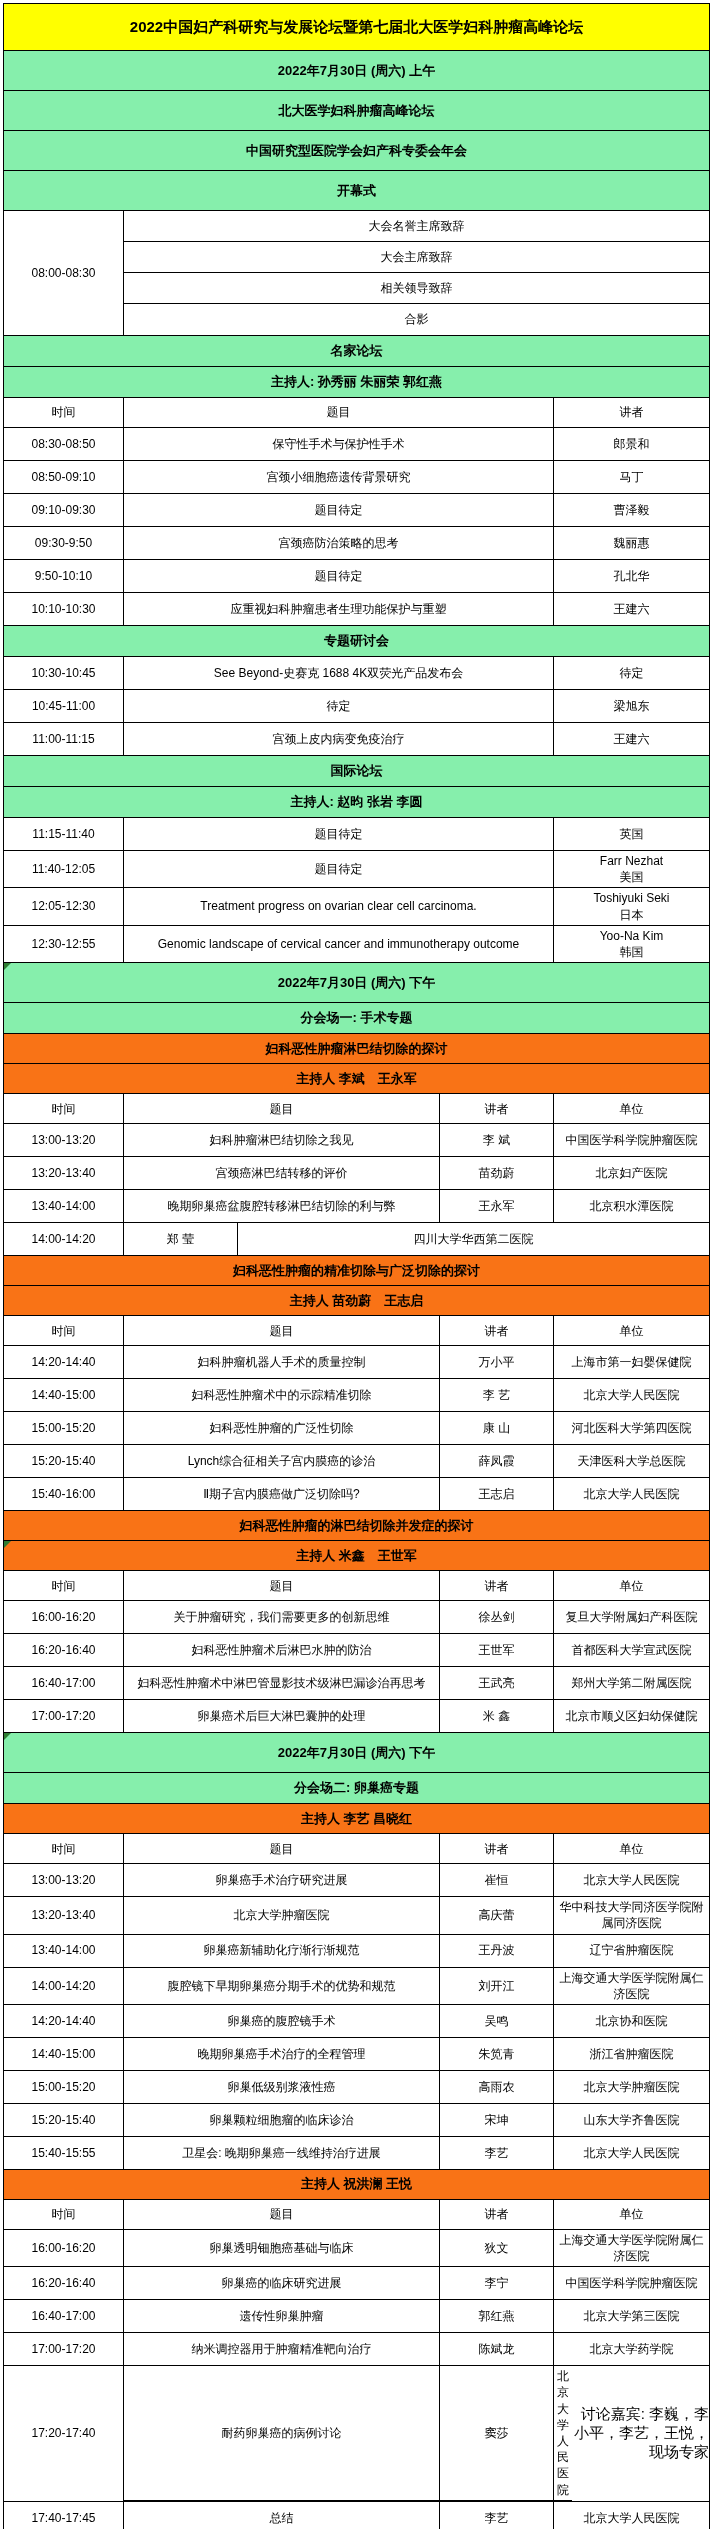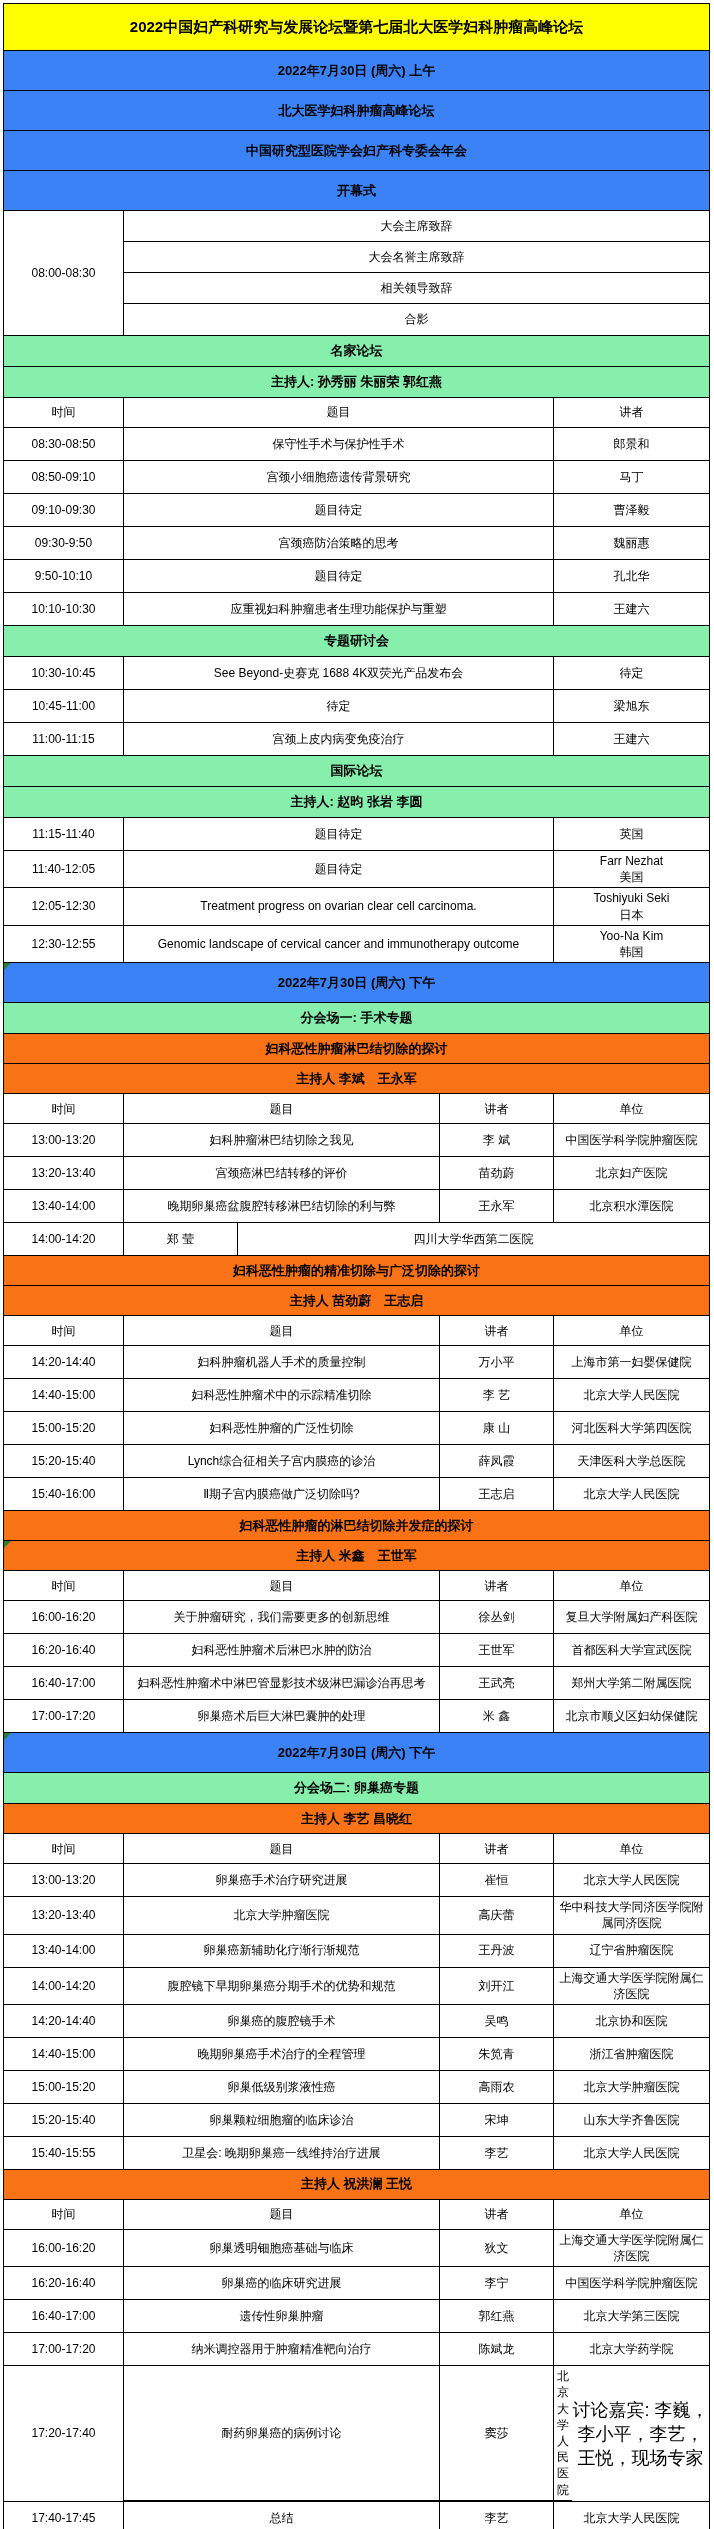--- a/index.html
+++ b/index.html
@@ -3,42 +3,42 @@
 <meta charset="utf-8">
 <style>
   *{box-sizing:border-box}
   html,body{margin:0;padding:0;background:#ffffff}
   body{width:714px;padding:3px;font-family:"Liberation Sans","DejaVu Sans",sans-serif;color:#000}
   #schedule{width:707px;border:1px solid #000}
   .block{display:flex;border-bottom:1px solid #000;position:relative;background:#fff}
   .block:last-child{border-bottom:none}
   .band{align-items:center;justify-content:center;text-align:center;font-weight:bold;font-size:13px;padding:2px 6px}
   .band.yellow{background:#FFFF00;min-height:47px;font-size:15px}
-  .band.blue{background:#3b82f6;min-height:40px}
+  .band.blue{background:#86efac;min-height:40px}
   .band.green{background:#86efac;min-height:31px}
   .band.white{background:#f97316;min-height:30px}
   .band-text{pointer-events:none}
   .cell{position:relative;display:flex;align-items:center;justify-content:center;text-align:center;
         padding:2px 3px;border-right:1px solid #000;font-size:12px;line-height:1.35}
   .c-time{width:120px;flex:none}
   .c-title3{width:430px;flex:none}
   .c-title4{width:316px;flex:none}
   .c-spk4{width:114px;flex:none}
   .c-last{flex:1;border-right:none}
   .spk{white-space:pre-line}
   .row .cell{min-height:32px}
   .head-row .cell{min-height:29px}
   .open-items{flex:1;display:flex;flex-direction:column}
   .open-item{flex:1;display:flex;align-items:center;justify-content:center;text-align:center;
              border-bottom:1px solid #000;min-height:31px;font-size:12px}
   .open-item:last-child{border-bottom:none}
   .rs-right{flex:1;display:flex;flex-direction:row}
   .rs-top{display:flex;border-bottom:1px solid #000}
   .rs-top .cell{min-height:30px}
-  .rs-extra{display:flex;align-items:center;justify-content:center;text-align:center;min-height:30px;font-size:18px}
+  .rs-extra{display:flex;align-items:center;justify-content:center;text-align:right;min-height:30px;font-size:15px}
   .tri{position:absolute;left:0;top:0;width:0;height:0;border-top:7px solid #2E7D32;border-right:7px solid transparent;z-index:2}
 </style>
 </head>
 <body>
 
 <div id="schedule">
     <div class="block band yellow">
       <div class="band-text">2022中国妇产科研究与发展论坛暨第七届北大医学妇科肿瘤高峰论坛</div>
     </div>
     <div class="block band blue">
@@ -49,22 +49,22 @@
     </div>
     <div class="block band blue">
       <div class="band-text">中国研究型医院学会妇产科专委会年会</div>
     </div>
     <div class="block band blue">
       <div class="band-text">开幕式</div>
     </div>
     <div class="block open-row">
       <div class="cell c-time">08:00-08:30</div>
       <div class="open-items c-last">
+        <div class="open-item">大会名誉主席致辞</div>
         <div class="open-item">大会主席致辞</div>
-        <div class="open-item">大会名誉主席致辞</div>
         <div class="open-item">相关领导致辞</div>
         <div class="open-item">合影</div>
       </div>
     </div>
     <div class="block band green">
       <div class="band-text">名家论坛</div>
     </div>
     <div class="block band green">
       <div class="band-text">主持人: 孙秀丽 朱丽荣 郭红燕</div>
     </div>

